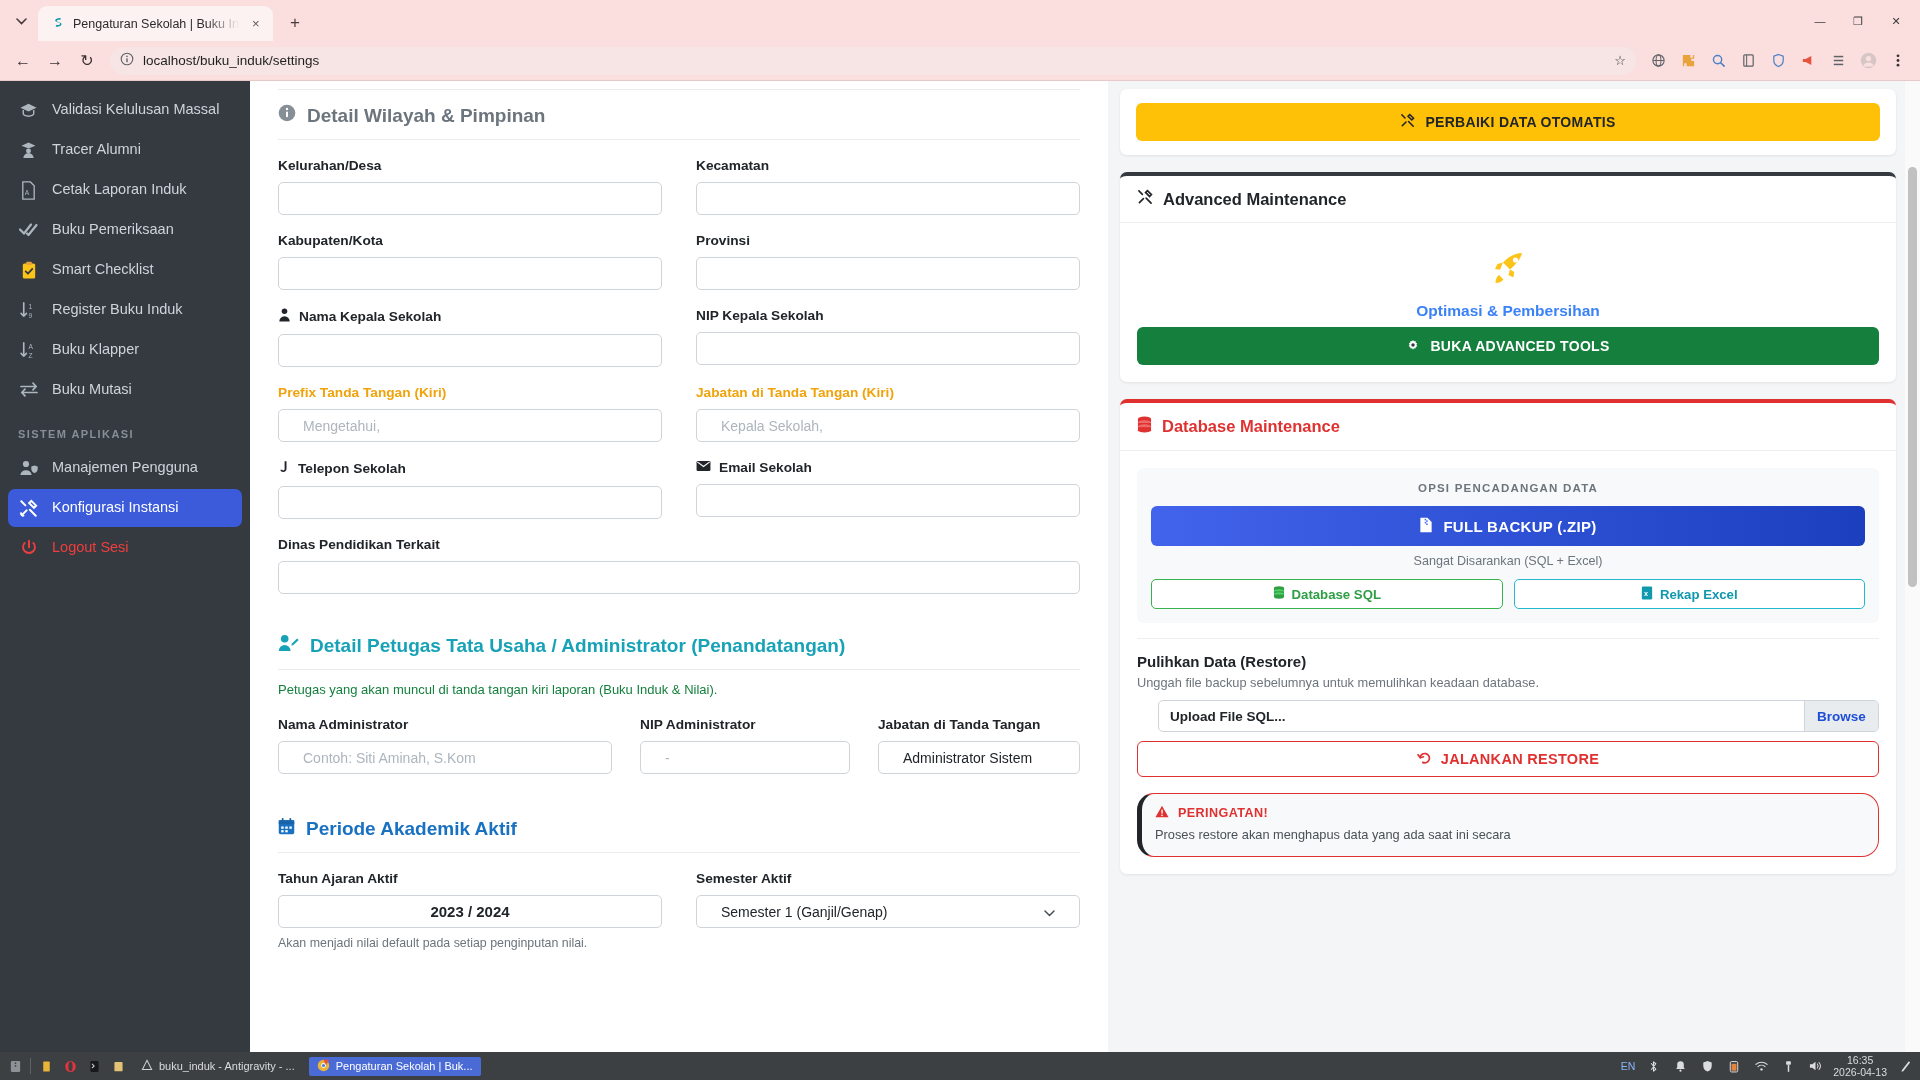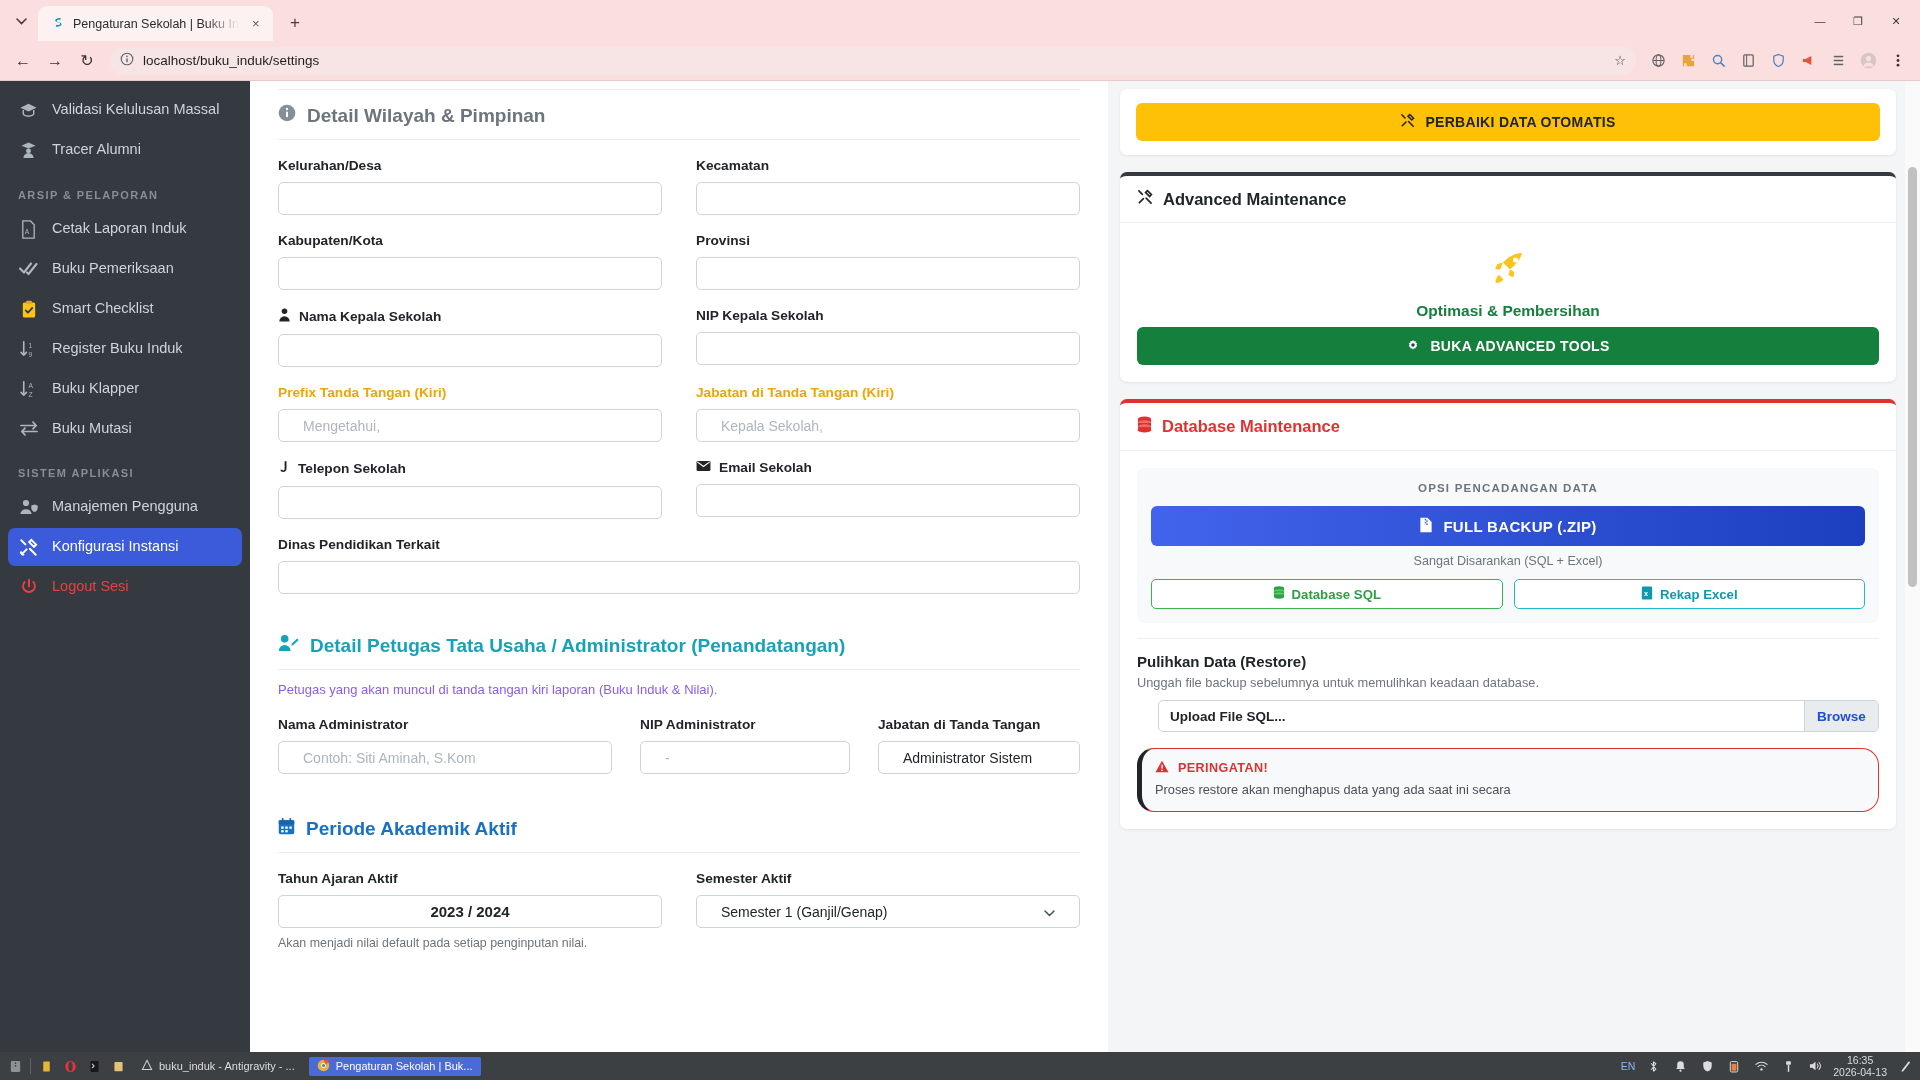--- a/index.html
+++ b/index.html
@@ -104,21 +104,21 @@
   }
   .fld label.amber { color:#f0a30a; }
   .inp {
     width:100%; height:33px; border:1px solid #ced4da; border-radius:5px;
     background:#fff; font-size:14px; color:#212529; padding:0 24px;
     display:flex; align-items:center; font-family:"Liberation Sans",sans-serif;
   }
   .inp.ph { color:#adb5bd; }
   .inp.center { justify-content:center; font-weight:bold; font-size:15px; }
   .inp.sel { justify-content:space-between; }
-  .helper { font-size:13px; color:#8b5cf6; margin:-6px 0 20px 0; }
+  .helper { font-size:13px; color:#15803d; margin:-6px 0 20px 0; }
   .helper-sm { font-size:12.4px; color:#6c757d; margin-top:8px; }
 
   
   .card { background:#fff; border-radius:7px; box-shadow:0 1px 3px rgba(0,0,0,.08); margin-bottom:17px; }
   .card.dark-top { border-top:4px solid #343a40; }
   .card.red-top { border-top:4px solid #e03131; }
   .card-hd { padding:13px 17px; border-bottom:1px solid #eceef0;
     display:flex; align-items:center; gap:10px; font-size:16.5px; font-weight:bold; color:#212529; }
   .card-hd.red { color:#e03131; }
   .card-bd { padding:17px; }
@@ -153,21 +153,21 @@
     display:flex; align-items:center; justify-content:center; font-size:13.5px;
     font-weight:bold; color:#1d4ed8; }
 
   .warn-box { border:1px solid #e03131; border-left:5px solid #212529; border-radius:17px;
     background:#f8f9fa; padding:11px 13px; }
   .warn-hd { display:flex; align-items:center; gap:9px; font-size:12.6px; font-weight:bold;
     color:#e03131; letter-spacing:.4px; margin-bottom:5px; }
   .warn-p { font-size:12.8px; color:#495057; line-height:1.45; }
 
   .rocket { text-align:center; padding:6px 0 2px 0; }
-  .opt-title { text-align:center; font-size:15.5px; font-weight:bold; color:#15803d; margin:6px 0 7px; }
+  .opt-title { text-align:center; font-size:15.5px; font-weight:bold; color:#3b82f6; margin:6px 0 7px; }
   .opt-desc { text-align:center; font-size:12.7px; color:#6c757d; line-height:1.45; margin-bottom:16px; }
 
   
   .sbar { position:absolute; right:0; top:0; width:15px; height:100%; background:#fafafa; }
   .sbar .thumb { position:absolute; left:3px; width:9px; border-radius:5px; background:#c1c1c1; }
 
   
   .taskbar { height:28px; background:#3c4043; display:flex; align-items:center;
     padding:0 6px; gap:6px; color:#dadce0; font-size:11px; flex:none; }
   .tb-ico { width:18px; height:18px; display:flex; align-items:center; justify-content:center; }
@@ -298,21 +298,20 @@
         <span class="nav-ico">
           <svg width="19" height="19" viewBox="0 0 20 20">
               <path d="M10 1.6L2.6 5l7.4 3L17.4 5z" fill="#adb5bd"></path>
               <circle cx="10" cy="10.4" r="2.6" fill="#adb5bd"></circle>
               <path d="M4.6 18a5.4 5.4 0 0110.8 0z" fill="#adb5bd"></path>
             </svg>
         </span>
         <span>Tracer Alumni</span>
       </div>
 
-      <div class="nav-group">ARSIP &amp; PELAPORAN</div>
 
       <div class="nav-item">
         <span class="nav-ico">
           <svg width="17" height="19" viewBox="0 0 16 20">
               <path d="M2 1h8l4 4v14H2z" fill="none" stroke="#adb5bd" stroke-width="1.4"></path>
               <text x="4" y="15" font-size="7" fill="#adb5bd" font-family="Liberation Sans">A</text>
             </svg>
         </span>
         <span>Cetak Laporan Induk</span>
       </div>
@@ -675,20 +674,29 @@
               </div>
             </div>
 
             <div style="border-top:1px solid #eceef0; margin-top:15px; padding-top:14px;">
               <div class="restore-h">Pulihkan Data (Restore)</div>
               <div class="restore-p">Unggah file backup sebelumnya untuk memulihkan keadaan database.</div>
               <div class="file-row">
                 <span class="file-name">Upload File SQL...</span>
                 <span class="file-browse">Browse</span>
               </div>
+              <div class="btn btn-outline-red">
+                <span>
+                  <svg width="14" height="14" viewBox="0 0 16 16">
+                      <path d="M3.6 7.4a5.3 5.3 0 113 5.6" stroke="#e03131" stroke-width="1.9" fill="none" stroke-linecap="round"></path>
+                      <path d="M1.2 4.2l2.6 3.6 3.6-1.2" stroke="#e03131" stroke-width="1.9" fill="none" stroke-linecap="round" stroke-linejoin="round"></path>
+                    </svg>
+                </span>
+                <span>JALANKAN RESTORE</span>
+              </div>
 
               <div class="warn-box" style="margin-top:16px;">
                 <div class="warn-hd">
                   <span>
                     <svg width="14" height="13" viewBox="0 0 15 14">
                         <path d="M7.5.8l7 12.4H.5z" fill="#e03131"></path>
                         <rect x="6.8" y="5" width="1.5" height="4.2" fill="#fff"></rect>
                         <circle cx="7.5" cy="11.1" r=".9" fill="#fff"></circle>
                       </svg>
                   </span>

